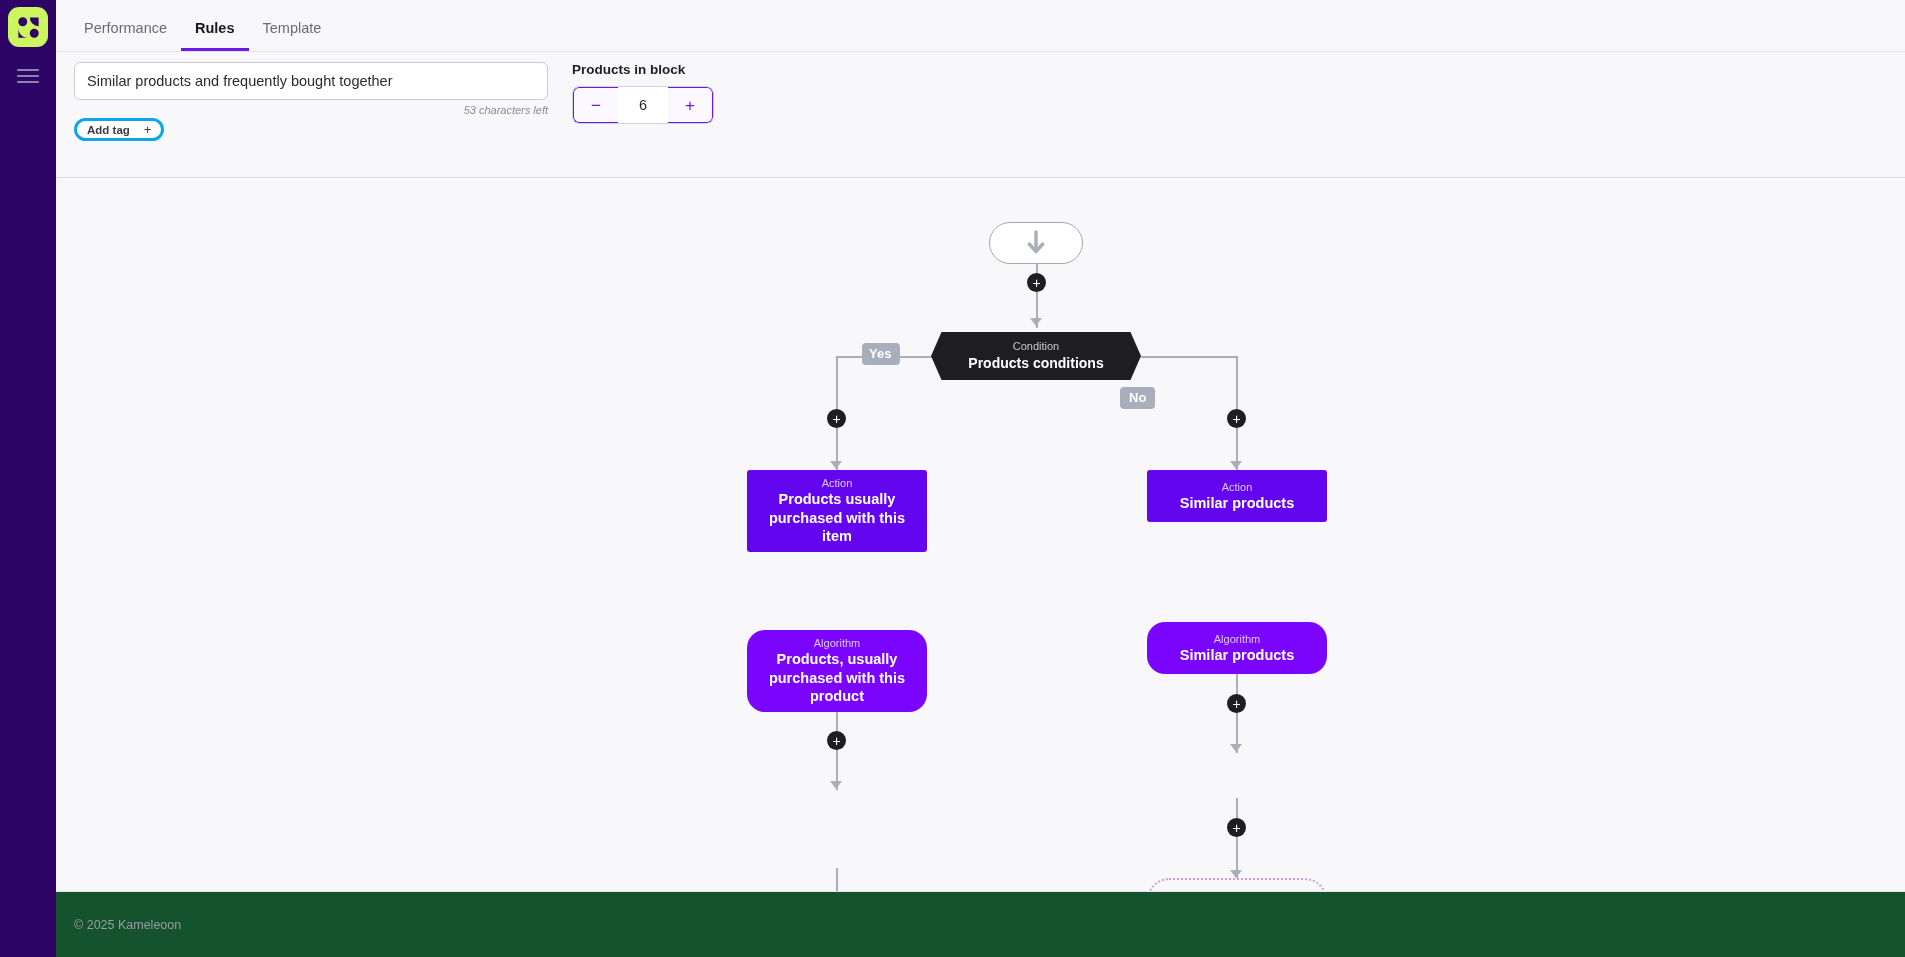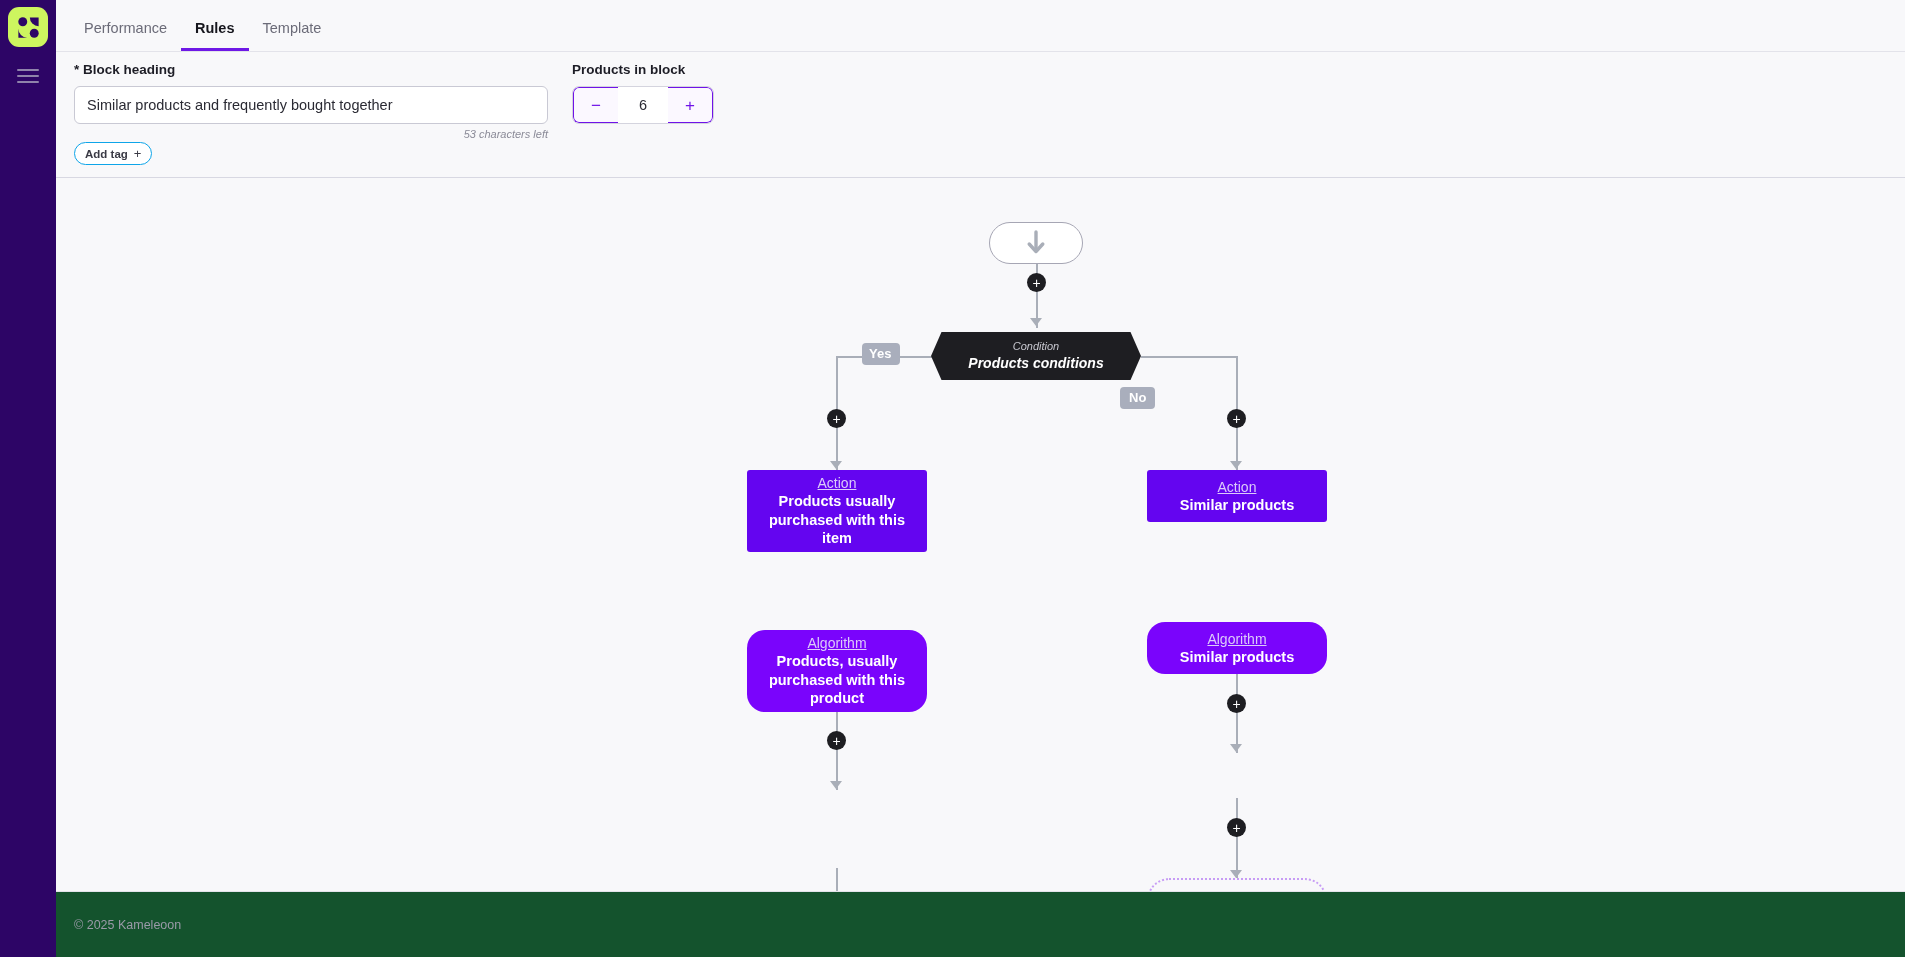--- a/index.html
+++ b/index.html
@@ -64,22 +64,22 @@
     width: 100%; height: 38px; border: 1px solid #C9C9D4; border-radius: 6px;
     background: #fff; padding: 0 12px; font-size: 14.5px; color: #2A2A33;
     font-family: "Liberation Sans", sans-serif; outline: none;
   }
   .txtin::placeholder { color: #9A9AA8; }
   .counter {
     font-size: 11px; color: #8A8A97; font-style: italic;
     text-align: right; margin-top: 4px; display: block;
   }
   .addtag {
-    margin-top: 2px; display: inline-flex; align-items: center; gap: 6px;
-    border: 1px solid #0ea5e9; border-radius: 13px; background: #fff;
+    margin-top: 2px; display: inline-flex; align-items: center; gap: 14px;
+    border: 3px solid #0ea5e9; border-radius: 13px; background: #fff;
     height: 23px; padding: 0 10px; font-size: 11.5px; font-weight: bold;
     color: #3A3A45; cursor: pointer; font-family: "Liberation Sans", sans-serif;
   }
   .addtag .pl { font-weight: normal; font-size: 13px; color: #3A3A45; }
 
   
   .stepper {
     display: flex; align-items: stretch; height: 38px; width: 142px;
     border: 1px solid #D4D4DE; border-radius: 7px; overflow: hidden; background: #fff;
   }
@@ -123,21 +123,21 @@
   .actionnode {
     background: #6405F0; color: #fff; border-radius: 3px;
     display: flex; flex-direction: column; align-items: center; justify-content: center;
     text-align: center; padding: 8px 10px;
   }
   .algonode {
     background: #7A04FC; color: #fff; border-radius: 18px;
     display: flex; flex-direction: column; align-items: center; justify-content: center;
     text-align: center; padding: 8px 10px;
   }
-  .actionnode .sub, .algonode .sub { font-size: 14px; color: #DCCBFA; line-height: 1.3; text-decoration: underline; }
+  .actionnode .sub, .algonode .sub { font-size: 11px; color: #DCCBFA; line-height: 1.3; }
   .actionnode .ttl, .algonode .ttl { font-size: 14.5px; font-weight: bold; color: #fff; line-height: 1.28; }
 
   .ghostnode {
     border: 2px dotted #C79CF5; border-radius: 22px; background: #F8F8FA;
     display: flex; align-items: center; justify-content: center;
     color: #A76BEE; font-size: 14.5px;
   }
 
   .plusbtn {
     position: absolute; width: 19px; height: 19px; border-radius: 50%;
@@ -190,21 +190,20 @@
     <div class="tabbar">
       <div class="tab">Performance</div>
       <div class="tab active">Rules</div>
       <div class="tab">Template</div>
     </div>
 
     <div class="formstrip">
       <div class="fieldrow">
 
         <div class="field-heading">
-          <label class="flabel"><span class="req">*</span> <span>Block heading</span></label>
           <input class="txtin" type="text" value="Similar products and frequently bought together" style="">
           <span class="counter">53 characters left</span>
           <button class="addtag">
               <span>Add tag</span>
               <span class="pl">+</span>
             </button>
         </div>
 
 
         <div class="field-count">
@@ -249,21 +248,21 @@
 
         <div class="node startnode" style="left:933px; top:44px;">
           <svg width="20" height="26" viewBox="0 0 20 26" aria-hidden="true">
             <path d="M10 2 V19" stroke="#A9AEB8" stroke-width="3.4" stroke-linecap="round" fill="none"></path>
             <path d="M3.2 14 L10 21.5 L16.8 14" stroke="#A9AEB8" stroke-width="3.4" fill="none" stroke-linecap="round" stroke-linejoin="round"></path>
           </svg>
         </div>
 
         <div class="plusbtn" style="left:971px; top:95px;">+</div>
 
-        <div class="node condnode" style="left:875px; top:154px;font-style:italic;">
+        <div class="node condnode" style="left:875px; top:154px;">
           <div class="sub">Condition</div>
           <div class="ttl">Products conditions</div>
         </div>
 
         <div class="node branchlabel" style="left:806px; top:165px;padding-left:7px;">Yes</div>
         <div class="node branchlabel" style="left:1064px; top:165px;margin-top:44px;">No</div>
 
         <div class="plusbtn" style="left:771px; top:231px;">+</div>
         <div class="plusbtn" style="left:1171px; top:231px;">+</div>
 

